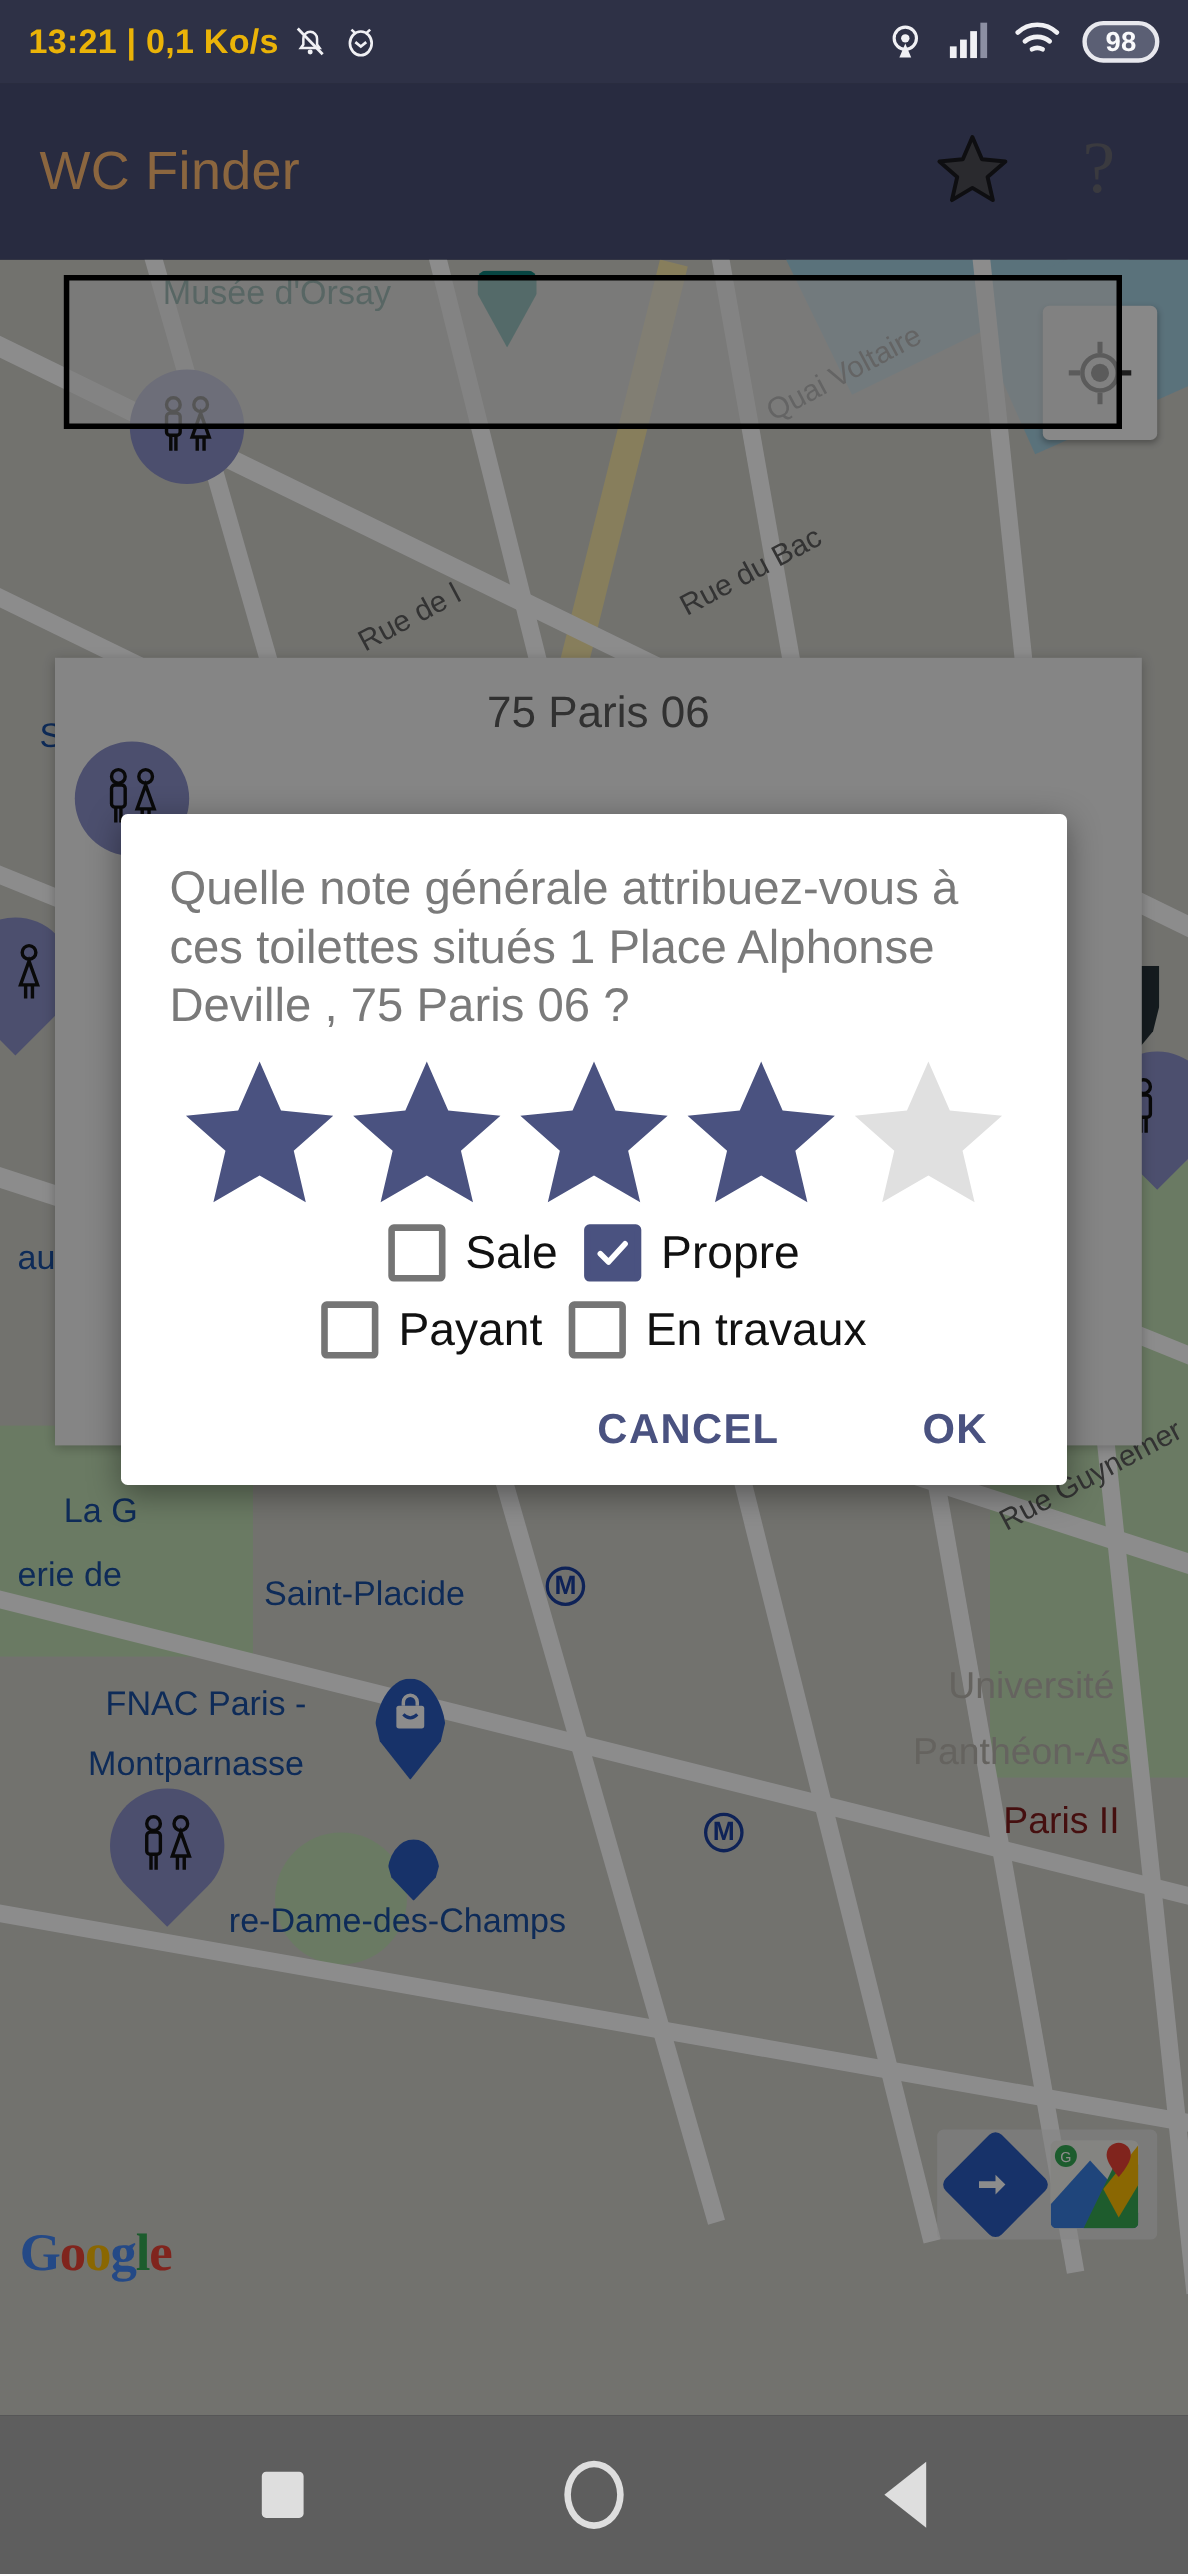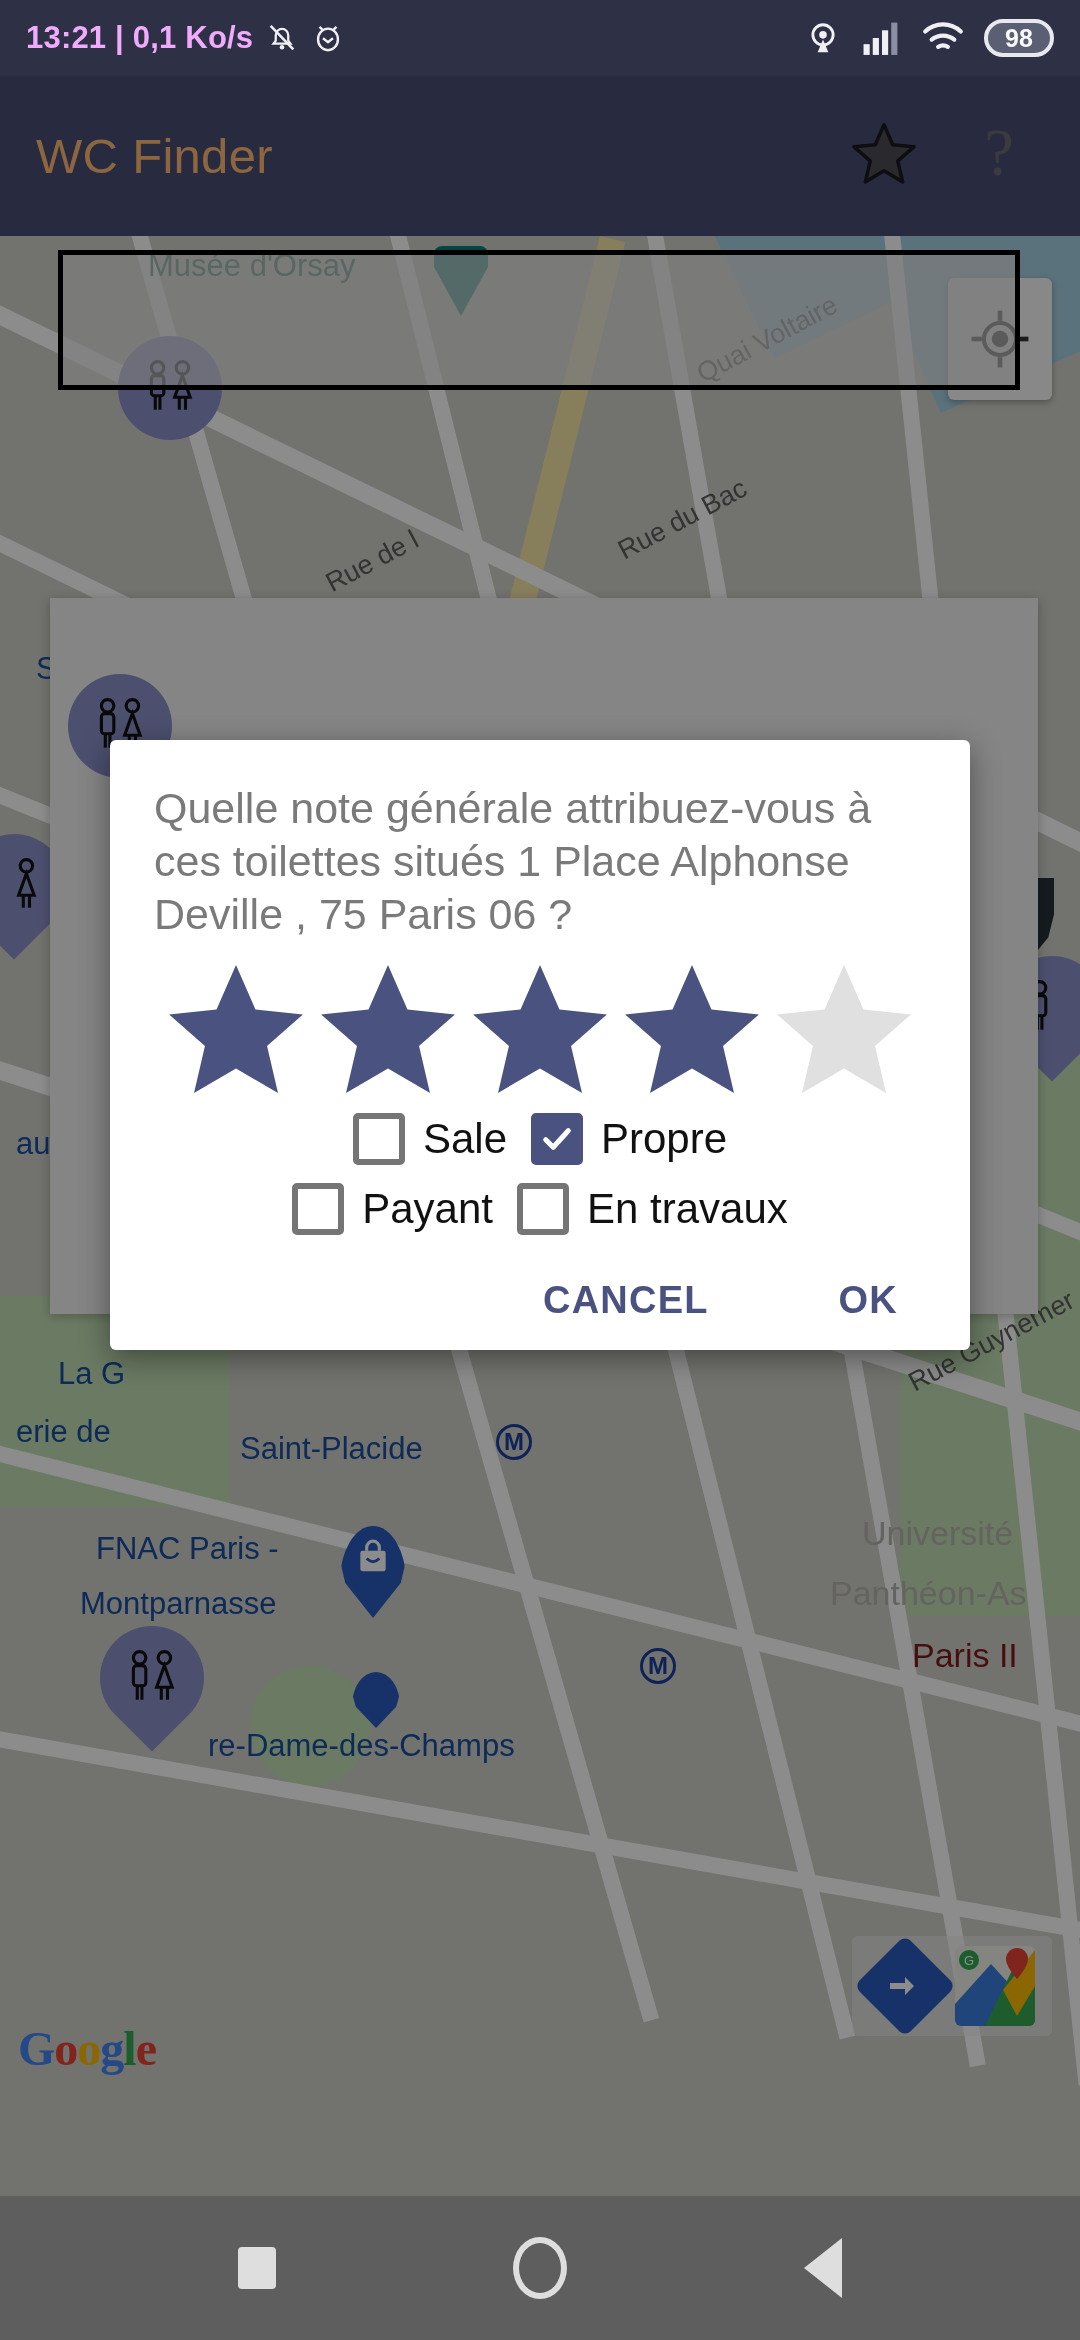--- a/index.html
+++ b/index.html
@@ -11,22 +11,22 @@
   }
   #screen { position: relative; width: 1080px; height: 2340px; overflow: hidden; }
 
   
   .statusbar {
     position: absolute; top: 0; left: 0; width: 1080px; height: 76px;
     background: #2e3146; display: flex; align-items: center;
     padding: 0 26px; z-index: 60;
   }
   .sb-left { display: flex; align-items: center; gap: 12px; }
-  .sb-text { color: #f0abfc; font-size: 31px; font-weight: bold; letter-spacing: .2px; }
-  .sb-right { margin-left: auto; display: flex; align-items: center; gap: 20px; }
+  .sb-text { color: #eab308; font-size: 31px; font-weight: bold; letter-spacing: .2px; }
+  .sb-right { margin-left: auto; display: flex; gap: 20px; }
   .sb-icon { display: block; }
   .battery {
     width: 70px; height: 38px; border: 4px solid #e8e8ee; border-radius: 19px;
     display: flex; align-items: center; justify-content: center;
     background: #5b5f74;
   }
   .battery span { color: #fafafc; font-size: 25px; font-weight: bold; }
 
   
   .appbar {
@@ -366,20 +366,21 @@
           <text x="14" y="19" font-size="13" fill="#fff" text-anchor="middle" font-family="Liberation Sans, sans-serif">G</text>
           <path d="M62 2 a11 11 0 0 1 11 11 c0 8 -11 20 -11 20 s-11 -12 -11 -20 a11 11 0 0 1 11 -11z" fill="#ea4335"></path>
         </svg>
       </div>
     </div>
   </div>
 
   <div class="searchbox" title=""></div>
 
   <div class="detail-card">
+    <div class="dc-head">75 Paris 06</div>
     <div class="dc-pin">
       <svg width="62" height="62" viewBox="0 0 40 40">
         <circle cx="12" cy="7" r="4" fill="none" stroke="#111" stroke-width="2"></circle>
         <rect x="8" y="12" width="8" height="13" rx="2" fill="none" stroke="#111" stroke-width="2"></rect>
         <line x1="10.5" y1="25" x2="10.5" y2="34" stroke="#111" stroke-width="2"></line>
         <line x1="13.5" y1="25" x2="13.5" y2="34" stroke="#111" stroke-width="2"></line>
         <circle cx="28" cy="7" r="4" fill="none" stroke="#111" stroke-width="2"></circle>
         <path d="M28 12 L23 26 L33 26 Z" fill="none" stroke="#111" stroke-width="2"></path>
         <line x1="26" y1="26" x2="26" y2="34" stroke="#111" stroke-width="2"></line>
         <line x1="30" y1="26" x2="30" y2="34" stroke="#111" stroke-width="2"></line>

